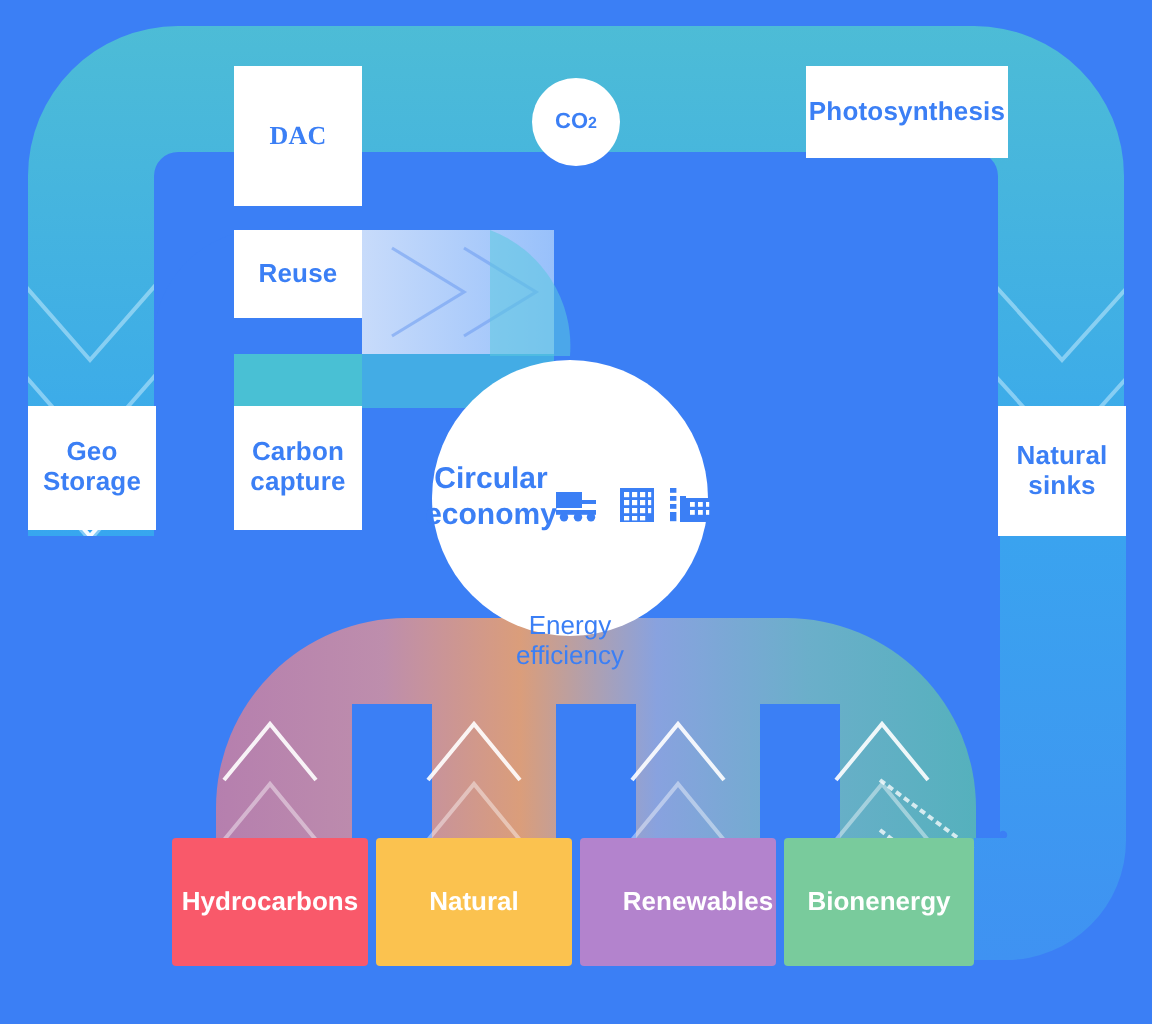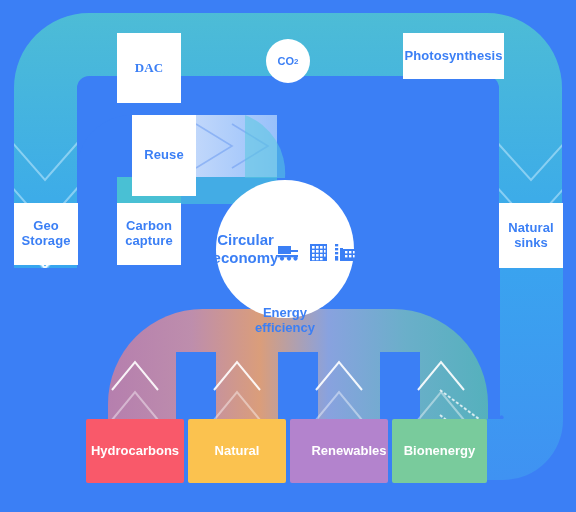--- a/index.html
+++ b/index.html
@@ -20,21 +20,21 @@
   #co2 sub{font-size:8px;vertical-align:sub;}
 
   #hub{position:absolute;left:216px;top:180px;width:138px;height:138px;border-radius:50%;
        background:#fff;display:flex;flex-direction:row;align-items:center;
        justify-content:center;}
   #hub .hub-title{color:#3b7ff5;font-weight:bold;font-size:15px;line-height:1.18;
                   text-align:center;}
   #hub .hub-icons{margin-top:7px;display:flex;gap:7px;align-items:flex-end;}
 
   #energy{position:absolute;left:216px;top:305px;width:138px;text-align:center;
-          color:#3b7ff5;font-weight:bold;font-size:13px;line-height:1.18;}
+          color:#3b7ff5;font-weight:normal;font-size:13px;line-height:1.18;}
 </style>
 </head>
 <body>
 
 <div id="stage">
 
   <svg id="svgbg" viewBox="0 0 576 512" preserveAspectRatio="none">
     <defs>
       <linearGradient id="gTopLeft" x1="0" y1="0" x2="0" y2="1">
         <stop offset="0%" stop-color="#4dbcd6"></stop>
@@ -173,21 +173,21 @@
   </div>
 
   <div class="node white-node" style="left:117px;top:33px;width:64px;height:70px;font-family:Liberation Serif, serif;">
     <span>DAC</span>
   </div>
 
   <div class="node white-node" style="left:371px;top:33px;width:101px;height:46px;margin-left:32px;">
     <span>Photosynthesis</span>
   </div>
 
-  <div class="node white-node" style="left:132px;top:115px;width:64px;height:81px;">
+  <div class="node white-node" style="left:117px;top:115px;width:64px;height:44px;">
     <span>Reuse</span>
   </div>
 
   <div class="node white-node" style="left:14px;top:203px;width:64px;height:62px;white-space:pre-line;">
     <span>Geo
 Storage</span>
   </div>
 
   <div class="node white-node" style="left:117px;top:203px;width:64px;height:62px;white-space:pre-line;">
     <span>Carbon

